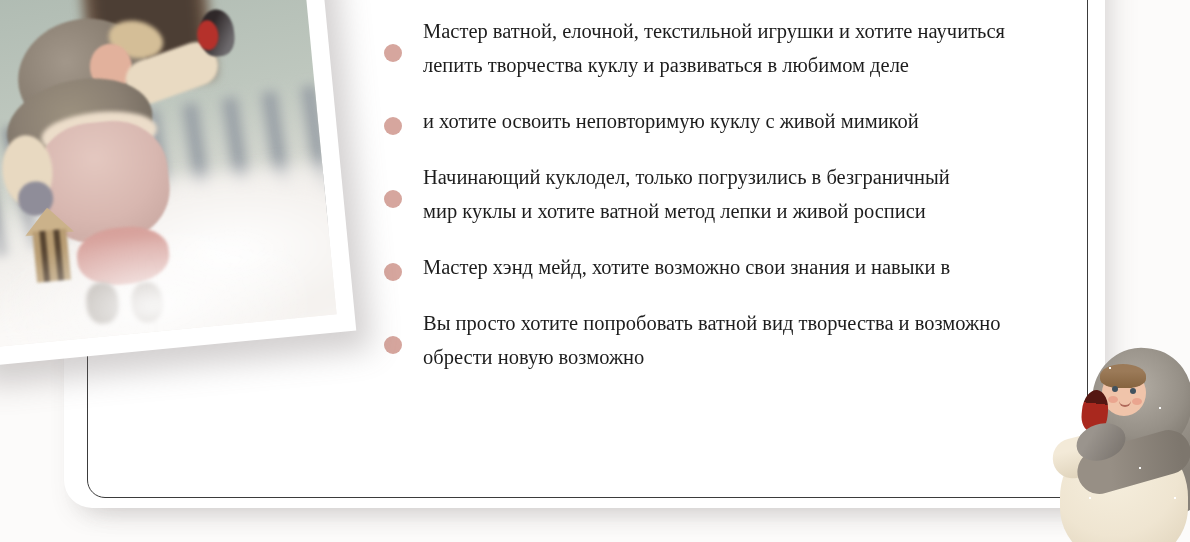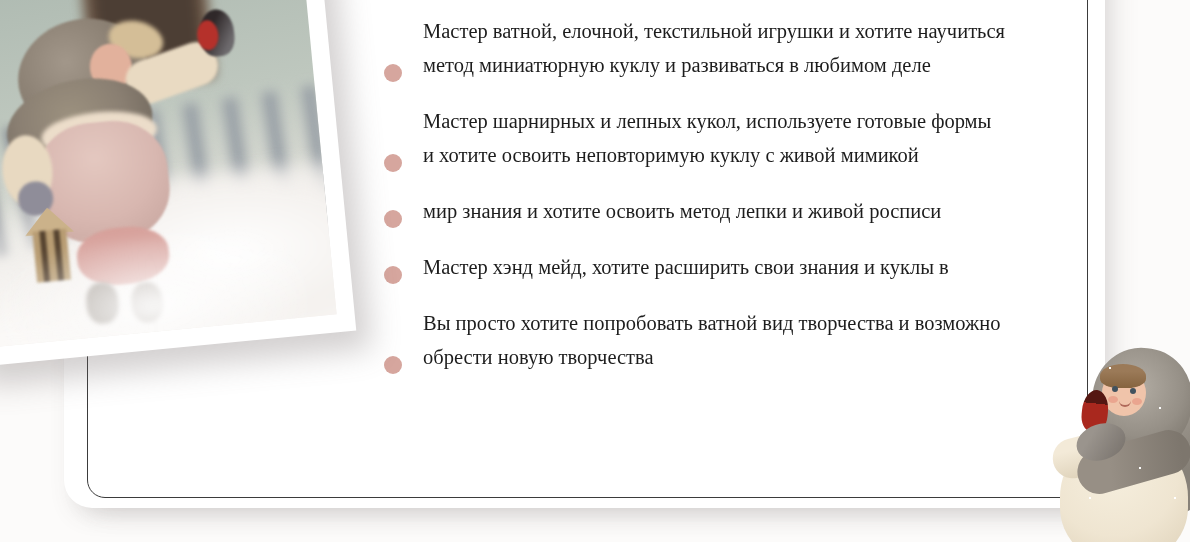--- a/index.html
+++ b/index.html
@@ -16,21 +16,21 @@
     background:#ffffff;border-radius:28px;
     box-shadow:16px 10px 28px -10px rgba(90,80,80,.18), 0 16px 24px -10px rgba(90,80,80,.16);
   }
   .content-card{
     position:absolute;left:87px;top:-40px;width:999px;height:536px;
     background:#ffffff;border:1px solid #3b3b3b;border-radius:18px;
   }
 
   
   .audience-list{position:absolute;left:384px;top:14px;width:640px;}
-  .audience-item{display:flex;align-items:flex-end;margin-bottom:22px;}
+  .audience-item{display:flex;align-items:center;margin-bottom:22px;}
   .dot{
     flex:0 0 auto;width:18px;height:18px;border-radius:50%;
     background:#d6a69e;margin:9px 21px 0 0;
   }
   .item-text{color:#1d1d1d;font-size:20.5px;line-height:34px;}
   .item-text span{display:block;white-space:nowrap;}
 
   
   .polaroid{
     position:absolute;left:-52px;top:-50px;width:390px;height:400px;
@@ -122,51 +122,51 @@
 
   <div class="outer-sheet"></div>
   <div class="content-card"></div>
 
   <div class="audience-list">
 
     <div class="audience-item">
       <span class="dot"></span>
       <div class="item-text">
         <span>Мастер ватной, елочной, текстильной игрушки и хотите научиться</span>
-        <span>метод миниатюрную куклу и развиваться в любимом деле</span>
-      </div>
-    </div>
-
-    <div class="audience-item">
-      <span class="dot"></span>
-      <div class="item-text">
-        <span>Мастер шарнирных и лепных кукол, используете готовые формы</span>
+        <span>лепить творчества куклу и развиваться в любимом деле</span>
+      </div>
+    </div>
+
+    <div class="audience-item">
+      <span class="dot"></span>
+      <div class="item-text">
         <span>и хотите освоить неповторимую куклу с живой мимикой</span>
       </div>
     </div>
 
     <div class="audience-item">
       <span class="dot"></span>
       <div class="item-text">
-        <span>мир знания и хотите освоить метод лепки и живой росписи</span>
-      </div>
-    </div>
-
-    <div class="audience-item">
-      <span class="dot"></span>
-      <div class="item-text">
-        <span>Мастер хэнд мейд, хотите расширить свои знания и куклы в</span>
+        <span>Начинающий куклодел, только погрузились в безграничный</span>
+        <span>мир куклы и хотите ватной метод лепки и живой росписи</span>
+      </div>
+    </div>
+
+    <div class="audience-item">
+      <span class="dot"></span>
+      <div class="item-text">
+        <span>Мастер хэнд мейд, хотите возможно свои знания и навыки в</span>
       </div>
     </div>
 
     <div class="audience-item">
       <span class="dot"></span>
       <div class="item-text">
         <span>Вы просто хотите попробовать ватной вид творчества и возможно</span>
-        <span>обрести новую творчества</span>
+        <span>обрести новую возможно</span>
       </div>
     </div>
 
   </div>
 
   <div class="polaroid">
     <div class="scene">
       <div class="window"></div>
       <div class="fence-l"></div>
       <div class="fence-r"></div>

